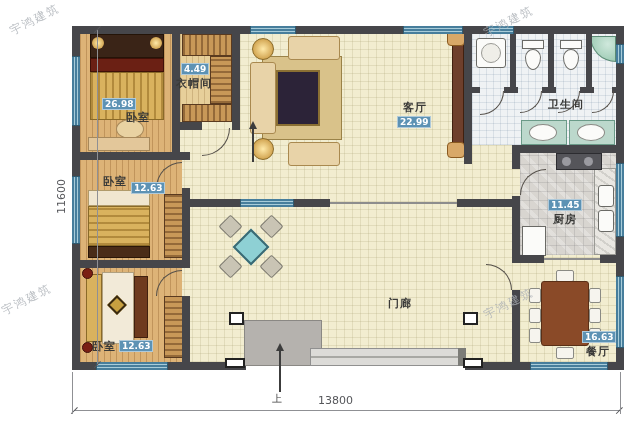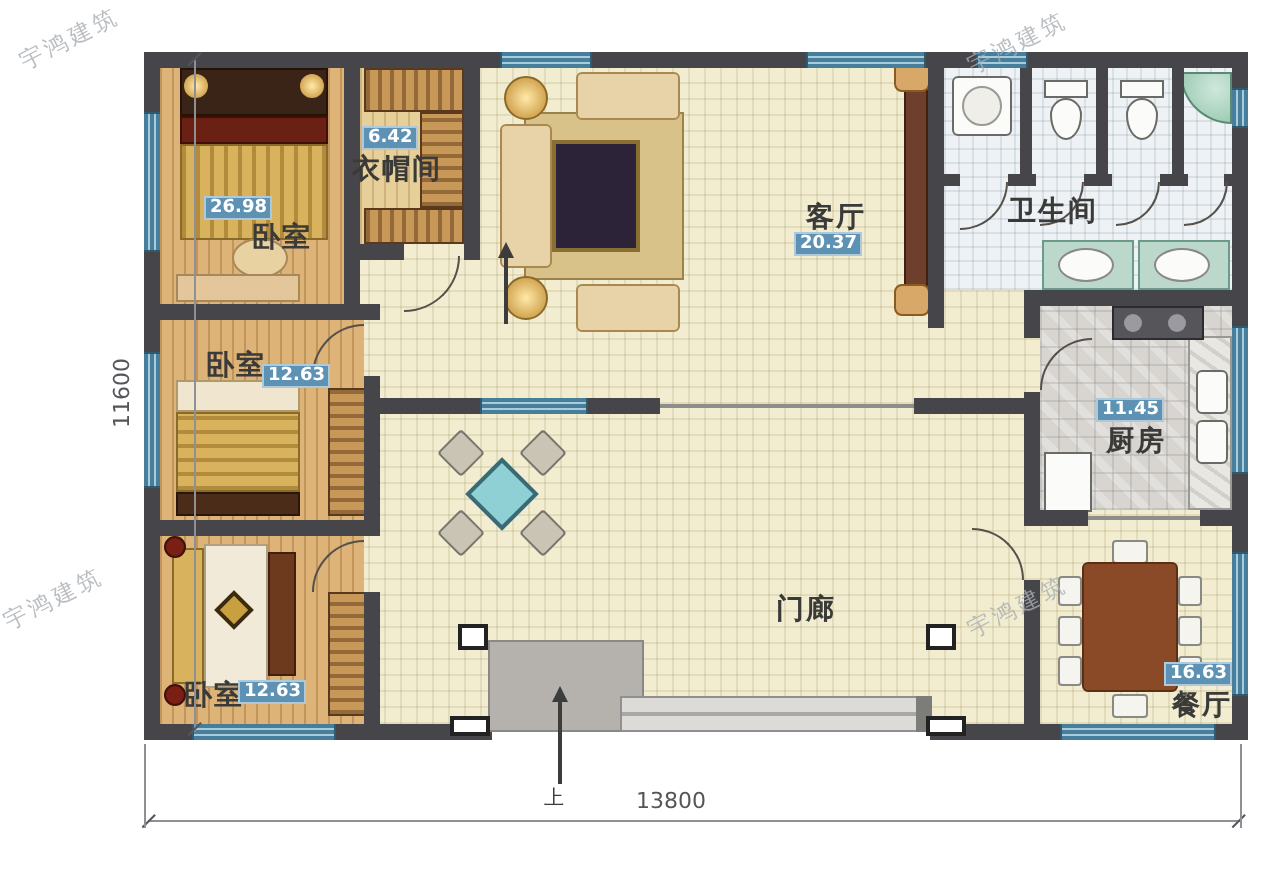--- a/index.html
+++ b/index.html
@@ -27,21 +27,21 @@
          border-left:1px solid #2f5a70;border-right:1px solid #2f5a70;box-sizing:border-box;}
   .win-v{background:linear-gradient(90deg,#477e9c 22%,#a8ccd9 22% 36%,#477e9c 36% 64%,#a8ccd9 64% 78%,#477e9c 78%);
          border-top:1px solid #2f5a70;border-bottom:1px solid #2f5a70;box-sizing:border-box;}
   .open-line{background:#8d8d8d;}
   
   .arc{box-sizing:border-box;border:1.4px solid #55504a;background:transparent;}
   .arc-br{border-radius:0 0 100% 0;border-top:none;border-left:none;}
   .arc-tl{border-radius:100% 0 0 0;border-bottom:none;border-right:none;}
   .arc-tr{border-radius:0 100% 0 0;border-bottom:none;border-left:none;}
   
-  .rlabel{color:#3a3a38;font-size:14px;font-weight:bold;letter-spacing:1px;white-space:nowrap;}
+  .rlabel{color:#3a3a38;font-size:11px;font-weight:bold;letter-spacing:1px;white-space:nowrap;}
   .badge{background:#5d92b4;color:#ffffff;font-size:9px;font-weight:bold;line-height:12px;
          padding:0 3px;white-space:nowrap;box-shadow:0 0 0 1px rgba(255,255,255,.5) inset;}
   .dim{color:#55565a;font-size:11px;white-space:nowrap;}
   .dimline{background:#8f9094;}
   .tick{width:9px;height:1.4px;background:#55565a;transform:rotate(-45deg);}
   .watermark{color:#a9aeb4;opacity:.8;font-size:11.5px;letter-spacing:2px;transform:rotate(-27deg);white-space:nowrap;}
   
   .wardrobe{background-color:#c89858;border:1px solid #5a3a1f;box-sizing:border-box;
     background-image:repeating-linear-gradient(0deg,rgba(70,35,10,.4) 0 2px,transparent 2px 6px);}
   .wardrobe-h{background-image:repeating-linear-gradient(90deg,rgba(70,35,10,.4) 0 2px,transparent 2px 6px);}
@@ -206,25 +206,25 @@
   <div class="abs" style="left:229px;top:312px;width:15px;height:13px;background:#fff;border:2px solid #222;box-sizing:border-box;"></div>
   <div class="abs" style="left:225px;top:358px;width:20px;height:10px;background:#fff;border:2px solid #222;box-sizing:border-box;"></div>
   <div class="abs" style="left:463px;top:312px;width:15px;height:13px;background:#fff;border:2px solid #222;box-sizing:border-box;"></div>
   <div class="abs" style="left:463px;top:358px;width:20px;height:10px;background:#fff;border:2px solid #222;box-sizing:border-box;"></div>
   <div class="abs" style="left:279px;top:350px;width:1.5px;height:42px;background:#3c3c3c;"></div>
   <div class="abs uparrow" style="left:276px;top:343px;"></div>
   <div class="abs" style="left:272px;top:392px;font-size:10px;color:#3c3c3c;">上</div>
 
   <div class="abs badge" style="left:102px;top:98px;">26.98</div>
   <div class="abs rlabel" style="left:126px;top:110px;">卧室</div>
-  <div class="abs badge" style="left:181px;top:63px;">6.42</div>
+  <div class="abs badge" style="left:181px;top:63px;">4.49</div>
   <div class="abs rlabel" style="left:176px;top:76px;">衣帽间</div>
   <div class="abs rlabel" style="left:403px;top:100px;">客厅</div>
-  <div class="abs badge" style="left:397px;top:116px;">20.37</div>
-  <div class="abs rlabel" style="left:504px;top:97px;">卫生间</div>
+  <div class="abs badge" style="left:397px;top:116px;">22.99</div>
+  <div class="abs rlabel" style="left:548px;top:97px;">卫生间</div>
   <div class="abs badge" style="left:548px;top:199px;">11.45</div>
   <div class="abs rlabel" style="left:553px;top:212px;">厨房</div>
   <div class="abs rlabel" style="left:103px;top:174px;">卧室</div>
   <div class="abs badge" style="left:131px;top:182px;">12.63</div>
   <div class="abs rlabel" style="left:92px;top:339px;">卧室</div>
   <div class="abs badge" style="left:119px;top:340px;">12.63</div>
   <div class="abs rlabel" style="left:388px;top:296px;">门廊</div>
   <div class="abs badge" style="left:582px;top:331px;">16.63</div>
   <div class="abs rlabel" style="left:586px;top:344px;">餐厅</div>
 

